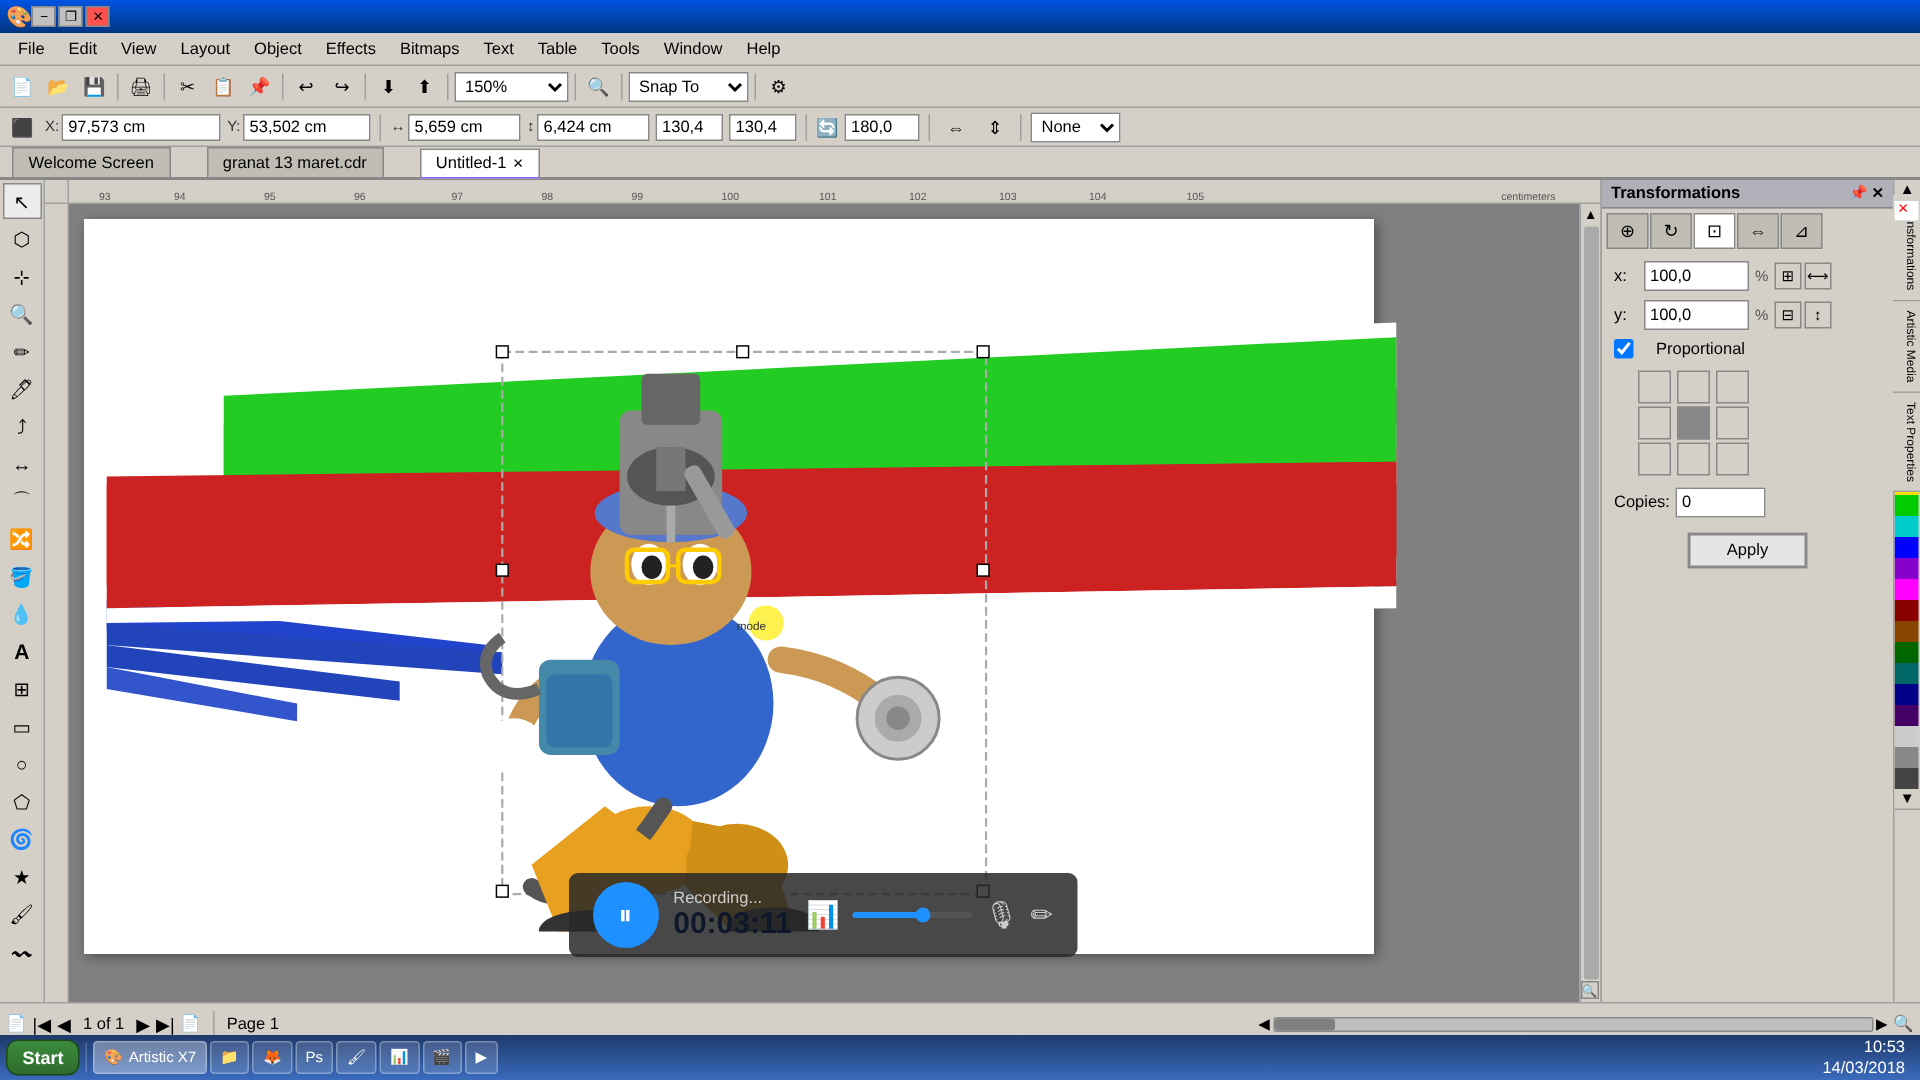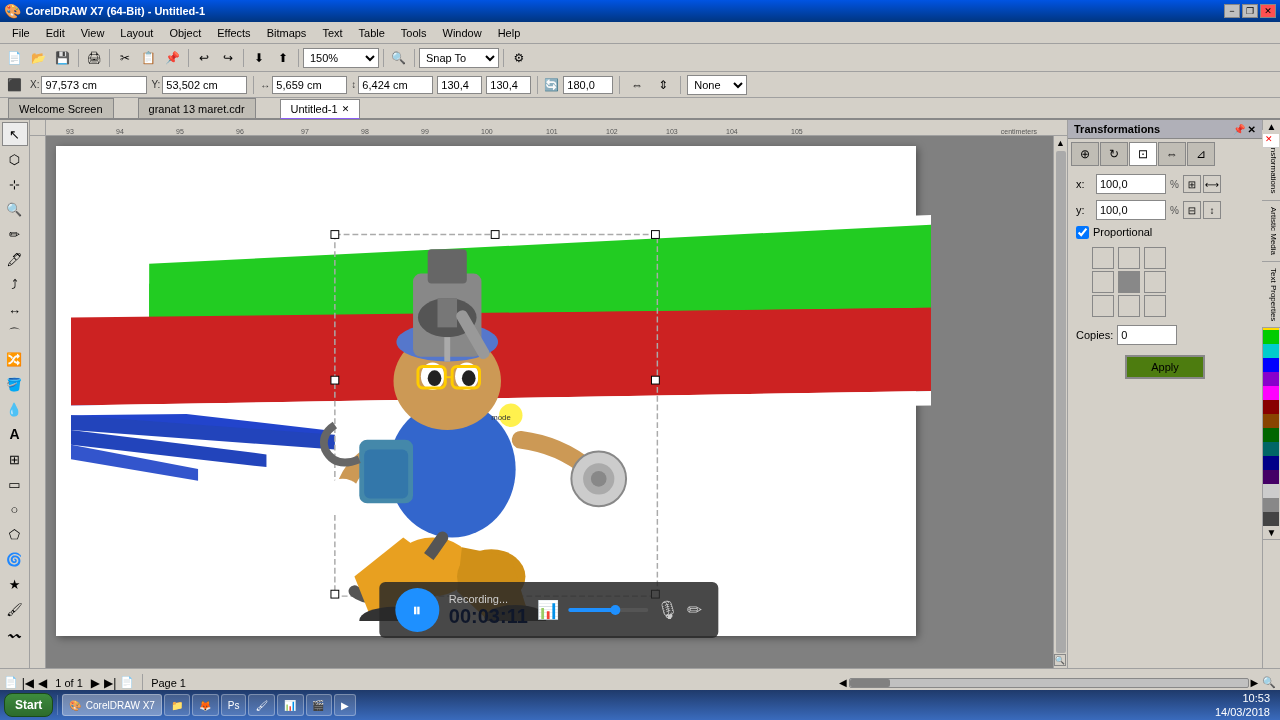--- a/index.html
+++ b/index.html
@@ -271,21 +271,21 @@
     .scale-pct { font-size: 10px; color: #555; }
     .scale-icons { display: flex; gap: 2px; }
     .scale-icon-btn {
       width: 18px; height: 18px;
       border: 1px solid #888;
       background: #d4d0c8;
       display: flex; align-items: center; justify-content: center;
       cursor: pointer; font-size: 10px;
     }
     #proportional-row {
-      display: flex; align-items: flex-start; gap: 4px; margin-bottom: 8px;
+      display: flex; align-items: center; gap: 15px; margin-bottom: 8px;
     }
     #prop-check { cursor: pointer; }
     #prop-label { font-size: 11px; }
     #transform-grid {
       display: grid;
       grid-template-columns: repeat(3, 24px);
       gap: 2px;
       margin-bottom: 8px;
       padding-left: 16px;
     }
@@ -303,21 +303,21 @@
       width: 60px; height: 20px;
       border: 1px solid #888;
       background: white;
       font-size: 11px;
       padding: 0 3px;
     }
     #apply-btn {
       display: block;
       margin: 0 auto;
       width: 80px; height: 24px;
-      background: #4d7c0f;
+      background: #e5e5e5;
       border: 2px solid #888;
       font-size: 11px;
       cursor: pointer;
     }
     .dock-item {
       writing-mode: vertical-rl;
       font-size: 9px;
       padding: 6px 2px;
       cursor: pointer;
       background: #d4d0c8;
@@ -420,21 +420,20 @@
       position: absolute;
       top: 5px; left: 15px;
       width: 860px; height: 470px;
     }
   </style>
 </head>
 <body>
 
 <div id="titlebar">
   <span style="font-size:14px;">🎨</span>
-  <span class="title">CorelDRAW X7 (64-Bit) - Untitled-1</span>
   <div class="win-btns">
     <div class="win-btn">−</div>
     <div class="win-btn">❐</div>
     <div class="win-btn" style="background:#ff5050;">✕</div>
   </div>
 </div>
 
 <div id="menubar">
 <div class="menu-item">File</div>
     <div class="menu-item">Edit</div>
@@ -842,21 +841,21 @@
     <span>⬜</span>
     <span style="font-size:11px;">None</span>
   </div>
 </div>
 
 <div id="taskbar">
   <button id="start-btn">Start</button>
   <div class="taskbar-sep"></div>
   <div class="taskbar-item active">
     <span>🎨</span>
-    <span style="font-size:10px;">CorelDRAW X7</span>
+    <span style="font-size:10px;">Artistic X7</span>
   </div>
   <div class="taskbar-item">
     <span>📁</span>
   </div>
   <div class="taskbar-item">
     <span>🦊</span>
   </div>
   <div class="taskbar-item">
     <span>Ps</span>
   </div>

